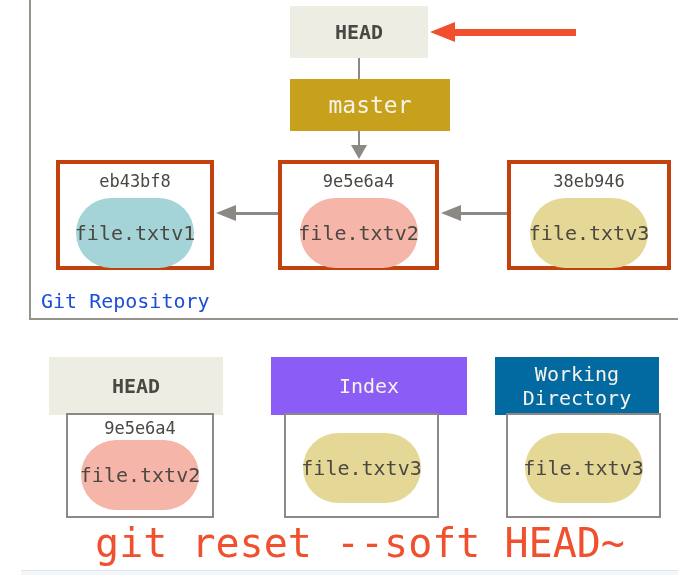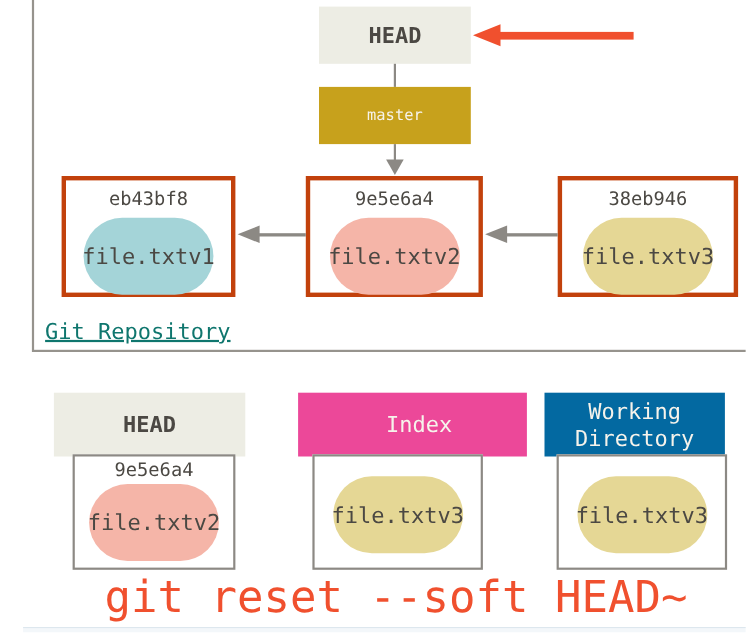--- a/index.html
+++ b/index.html
@@ -10,33 +10,33 @@
   }
   .abs { position:absolute;margin-left:21px; }
 
   
   .repo-box {
     left:8px; top:-2px; width:656px; height:322px;
     border:2px solid #96938d; background:#ffffff; box-sizing:border-box;
   }
   .repo-label {
     position:absolute; left:10px; bottom:5px;
-    font-size:20px; color:#0f766e; white-space:nowrap;text-decoration:underline;
+    font-size:20px; color:#1d4ed8; white-space:nowrap;
   }
 
   
   .head-top {
     left:269px; top:6px; width:138px; height:52px; background:#EDEDE4;
     display:flex; align-items:center; justify-content:center;
     font-size:20px; font-weight:bold; color:#4b4843;
   }
   .master-box {
-    left:269px; top:79px; width:138px; height:52px; background:#C7A11C;
+    left:269px; top:79px; width:160px; height:52px; background:#C7A11C;
     display:flex; align-items:center; justify-content:center;
-    font-size:14px; color:#F6F3EB;
+    font-size:23px; color:#F6F3EB;
   }
   .vline { width:2px; background:#8c8984; }
   .down-head {
     width:0; height:0;
     border-left:8px solid transparent; border-right:8px solid transparent;
     border-top:14px solid #8c8984;
   }
   .left-head {
     width:0; height:0;
     border-top:8px solid transparent; border-bottom:8px solid transparent;
@@ -145,21 +145,21 @@
     <span>HEAD</span>
   </div>
   <div class="abs area-box" style="left:45px; width:148px;">
     <div class="area-hash">9e5e6a4</div>
     <div class="oval" style="margin-top:2px; background:#F5B5A8;">
       <span>file.txt</span>
       <span>v2</span>
     </div>
   </div>
 
-  <div class="abs area-header" style="left:250px; width:196px; background:#ec4899; color:#F6F3EB;padding-left:12px;">
+  <div class="abs area-header" style="left:250px; width:196px; background:#8b5cf6; color:#F6F3EB;">
     <span>Index</span>
   </div>
   <div class="abs area-box" style="left:263px; width:155px;">
     <div class="oval" style="margin-top:18px; background:#E5D795;">
       <span>file.txt</span>
       <span>v3</span>
     </div>
   </div>
 
   <div class="abs area-header" style="left:474px; width:164px; background:#0369a1; color:#F6F3EB; padding:0 14px; box-sizing:border-box;">

